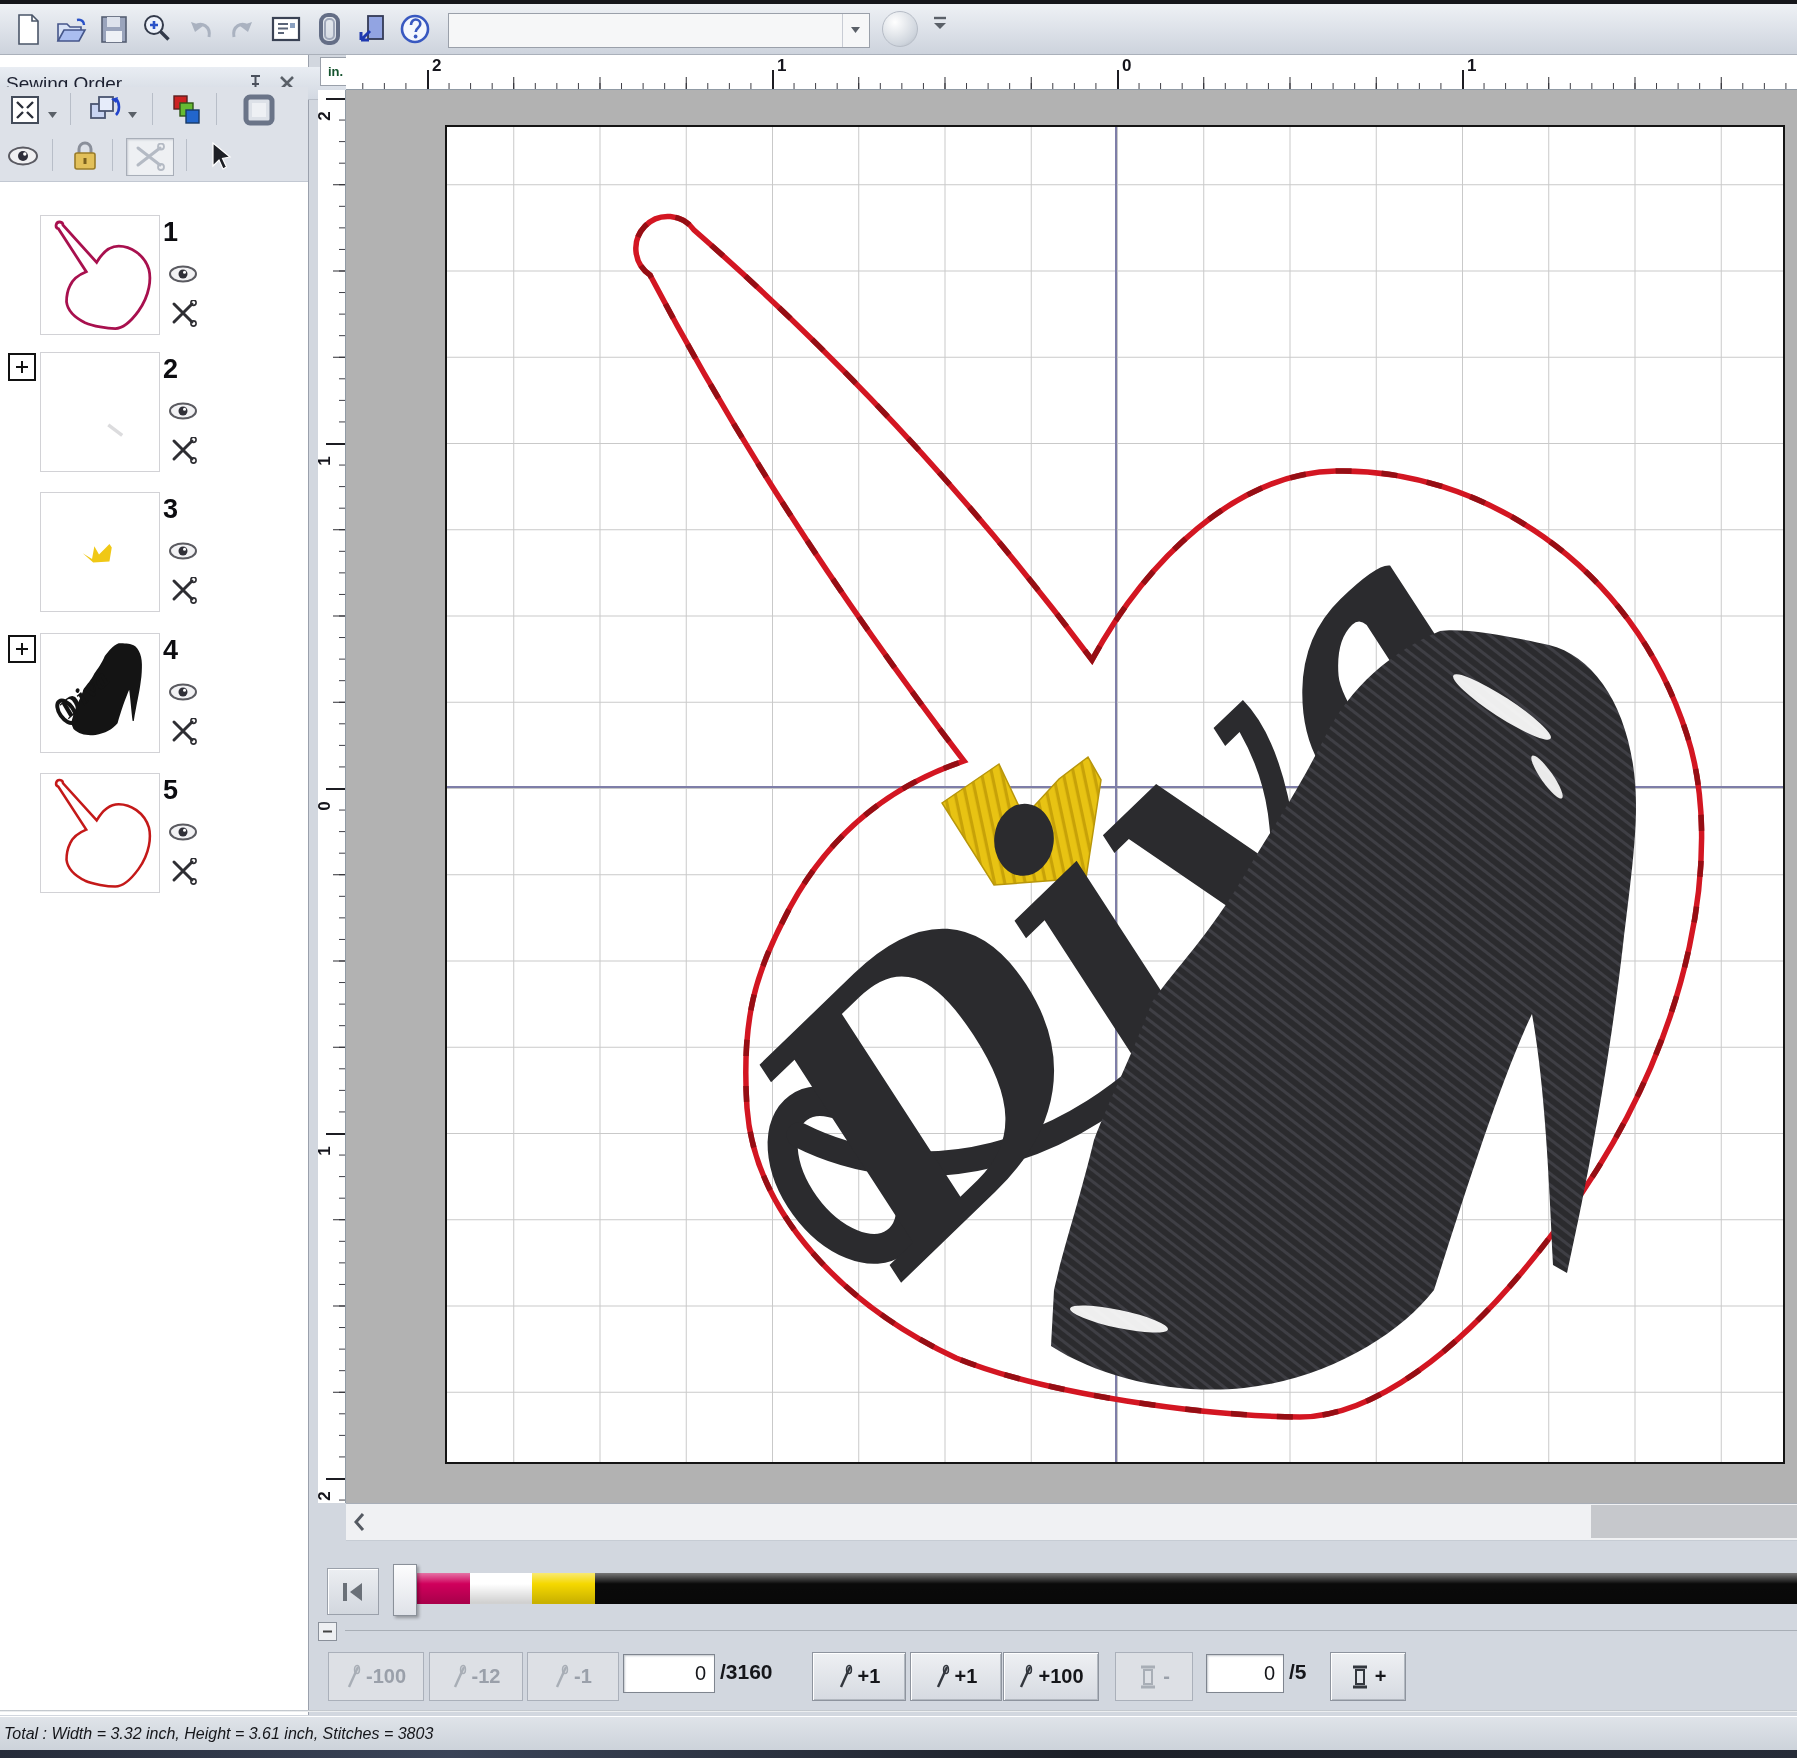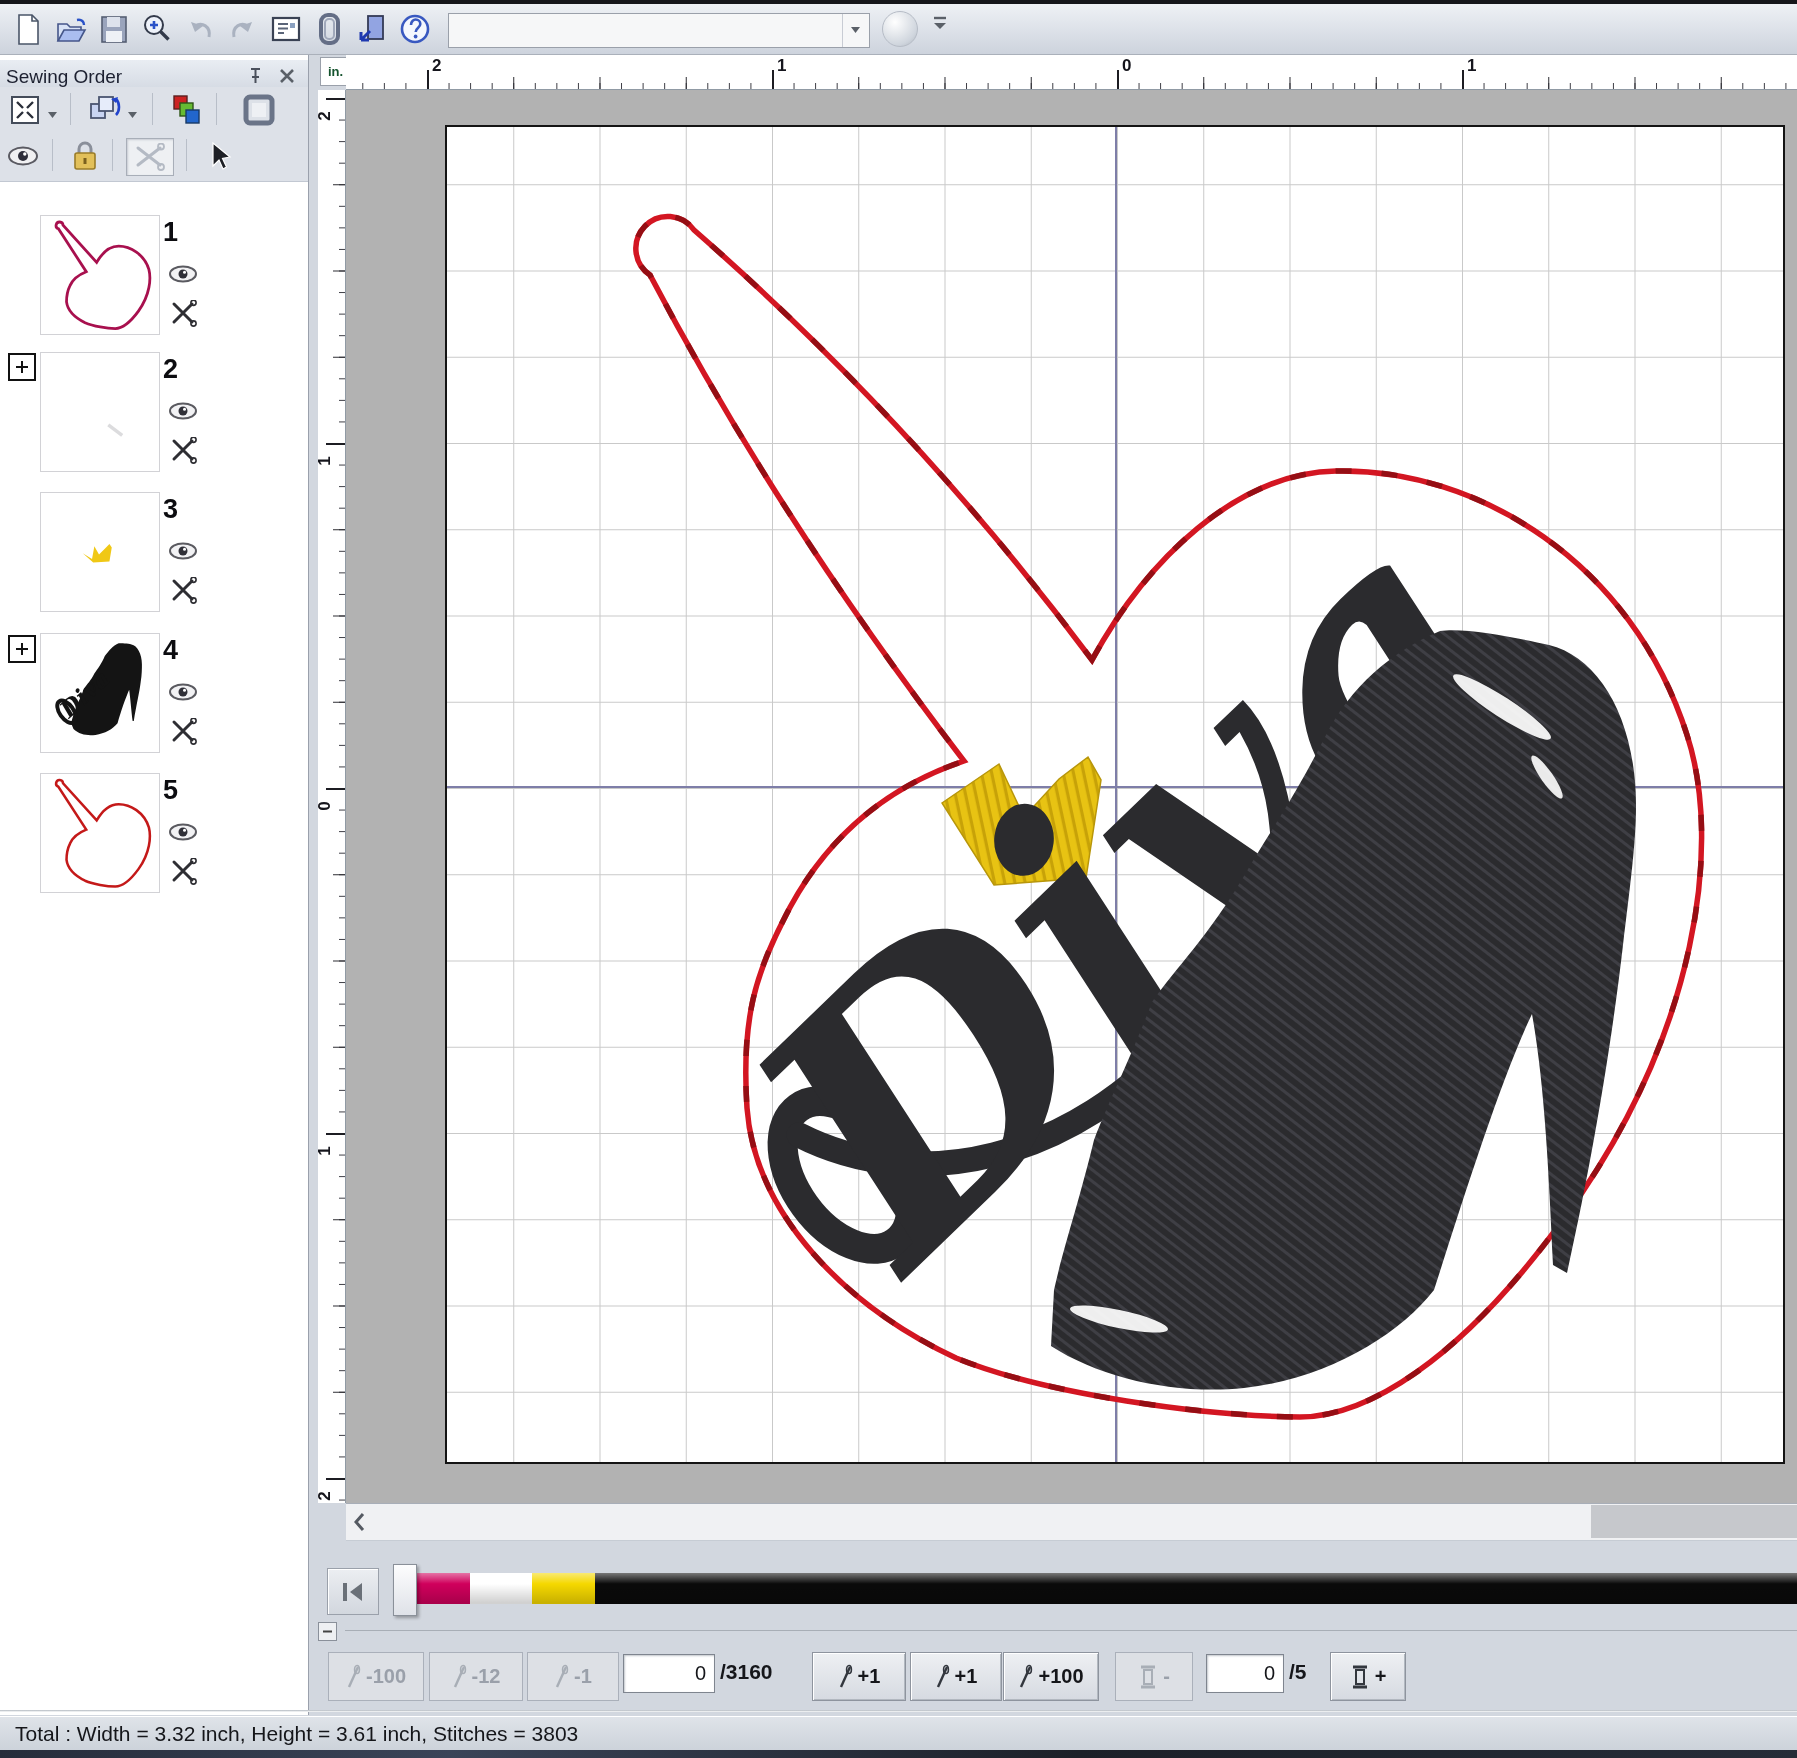--- a/index.html
+++ b/index.html
@@ -14,22 +14,22 @@
   .tbico{position:absolute;top:5px;width:40px;height:40px;display:flex;align-items:center;justify-content:center;border-radius:3px;}
   #combobox{left:448px;top:9px;width:420px;height:33px;background:#f6f7f8;border:1px solid #9aa0aa;display:flex;align-items:center;}
   #combobox .cbval{flex:1;padding:0 6px;font-size:15px;color:#333;}
   #combobox .cbarrow{width:26px;height:100%;display:flex;align-items:center;justify-content:center;border-left:1px solid #c8ccd4;}
   #sphereBtn{left:882px;top:7px;width:34px;height:34px;border-radius:50%;
      background:radial-gradient(circle at 35% 30%,#ffffff,#cfd5dd 70%,#aab0ba);border:1px solid #b6bcc6;}
   #overflowBtn{left:932px;top:12px;width:22px;height:26px;}
 
   
   #panel{left:0;top:55px;width:308px;height:1660px;background:#fff;border-right:1px solid #9aa0ac;}
-  #panelHdr{left:0;top:5px;width:308px;height:32px;background:linear-gradient(#e9edf3,#d3d9e2);
-     border-bottom:1px solid #b8bec8;}
+  #panelHdr{left:0;top:12px;width:308px;height:32px;background:linear-gradient(#e9edf3,#d3d9e2);
+     border-bottom:1px solid #b8bec8;padding-left:46px;}
   #panelTitle{left:6px;top:6px;font-size:19px;color:#1c2030;}
   #panelTb1{left:0;top:32px;width:308px;height:46px;background:#dde1e8;border-bottom:1px solid #c2c8d2;}
   #panelTb2{left:0;top:78px;width:308px;height:48px;background:#dde1e8;border-bottom:1px solid #c2c8d2;}
   .ptool{position:absolute;top:5px;width:38px;height:36px;display:flex;align-items:center;justify-content:center;}
   .psep{position:absolute;top:6px;width:1px;height:32px;background:#b8bec8;}
   .ddarrow{position:absolute;top:18px;}
   .sunkenbox{background:#eef0f3;border:1px solid #a8aeb8;box-shadow:inset 1px 1px 2px #c6cad2;}
 
   .thumbbox{position:absolute;left:40px;width:118px;height:118px;background:#fff;border:1px solid #d2d2d6;}
   .itemnum{position:absolute;left:163px;font-size:27px;font-weight:bold;color:#0c0c10;}
@@ -99,21 +99,21 @@
   .sbtn.disabled{background:#dde0e5;color:#9aa0aa;box-shadow:none;border-color:#aab0ba;}
   .sinput{position:absolute;top:1654px;height:39px;background:#fff;border:1px solid #7f858f;
      box-shadow:inset 1px 1px 2px #c2c6cc;font-size:20px;text-align:right;padding:0 8px;box-sizing:border-box;
      font-family:"Liberation Sans",sans-serif;color:#15161a;}
   .slabel{position:absolute;top:1660px;font-size:21px;font-weight:bold;color:#15161a;}
 
   
   #divider{left:0;top:1710px;width:1797px;height:2px;background:linear-gradient(#b0b6be,#ffffff);}
   #statusbar{left:0;top:1716px;width:1797px;height:34px;background:linear-gradient(#dfe3e9,#ccd2da);
      border-top:1px solid #fff;display:flex;align-items:center;}
-  #statusbar span{font-size:21px;color:#15161a;padding-left:15px;}
+  #statusbar span{font-size:16px;color:#15161a;padding-left:4px;font-style:italic;}
   #bottomdark{left:0;top:1750px;width:1797px;height:8px;
      background:linear-gradient(to right,#2a3040,#3c4welcome?, #20242e);}
   #bottomdark{background:linear-gradient(to right,#262c3a 0%,#3a4458 25%,#1c2028 60%,#262c38 100%);}
 </style>
 </head>
 <body>
 
 <div id="app">
 
   <div class="abs" id="topstrip"></div>

